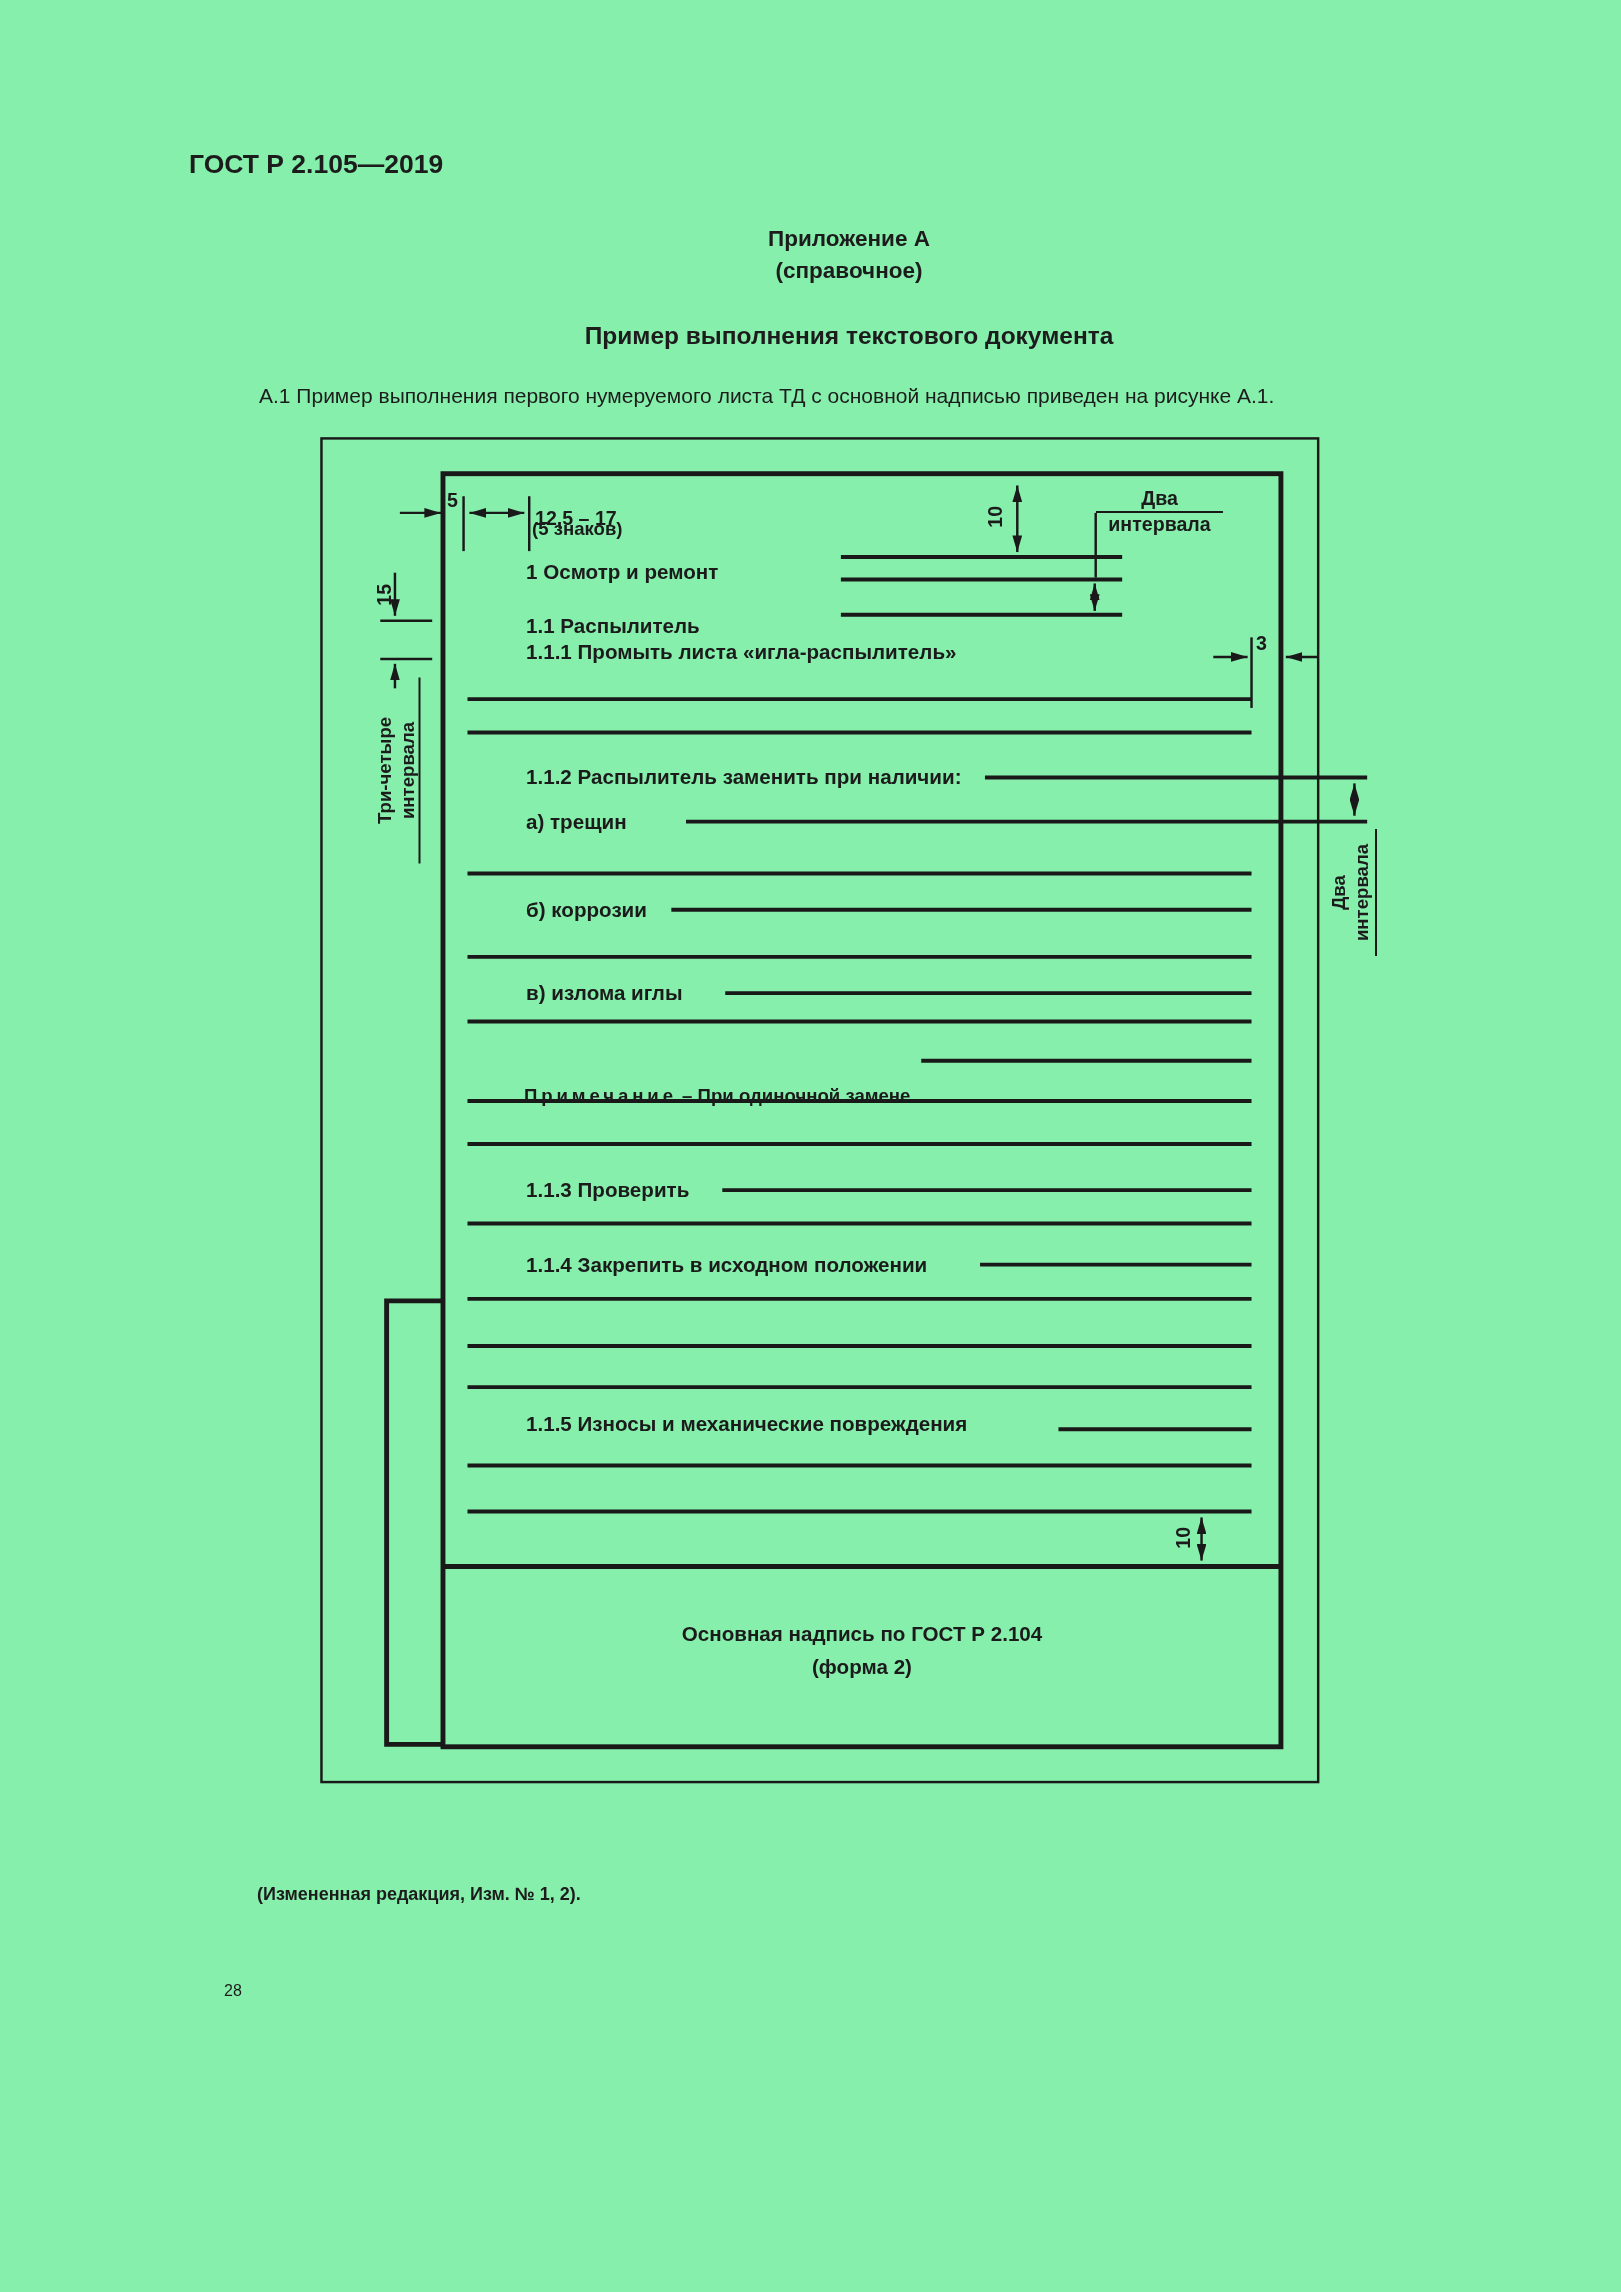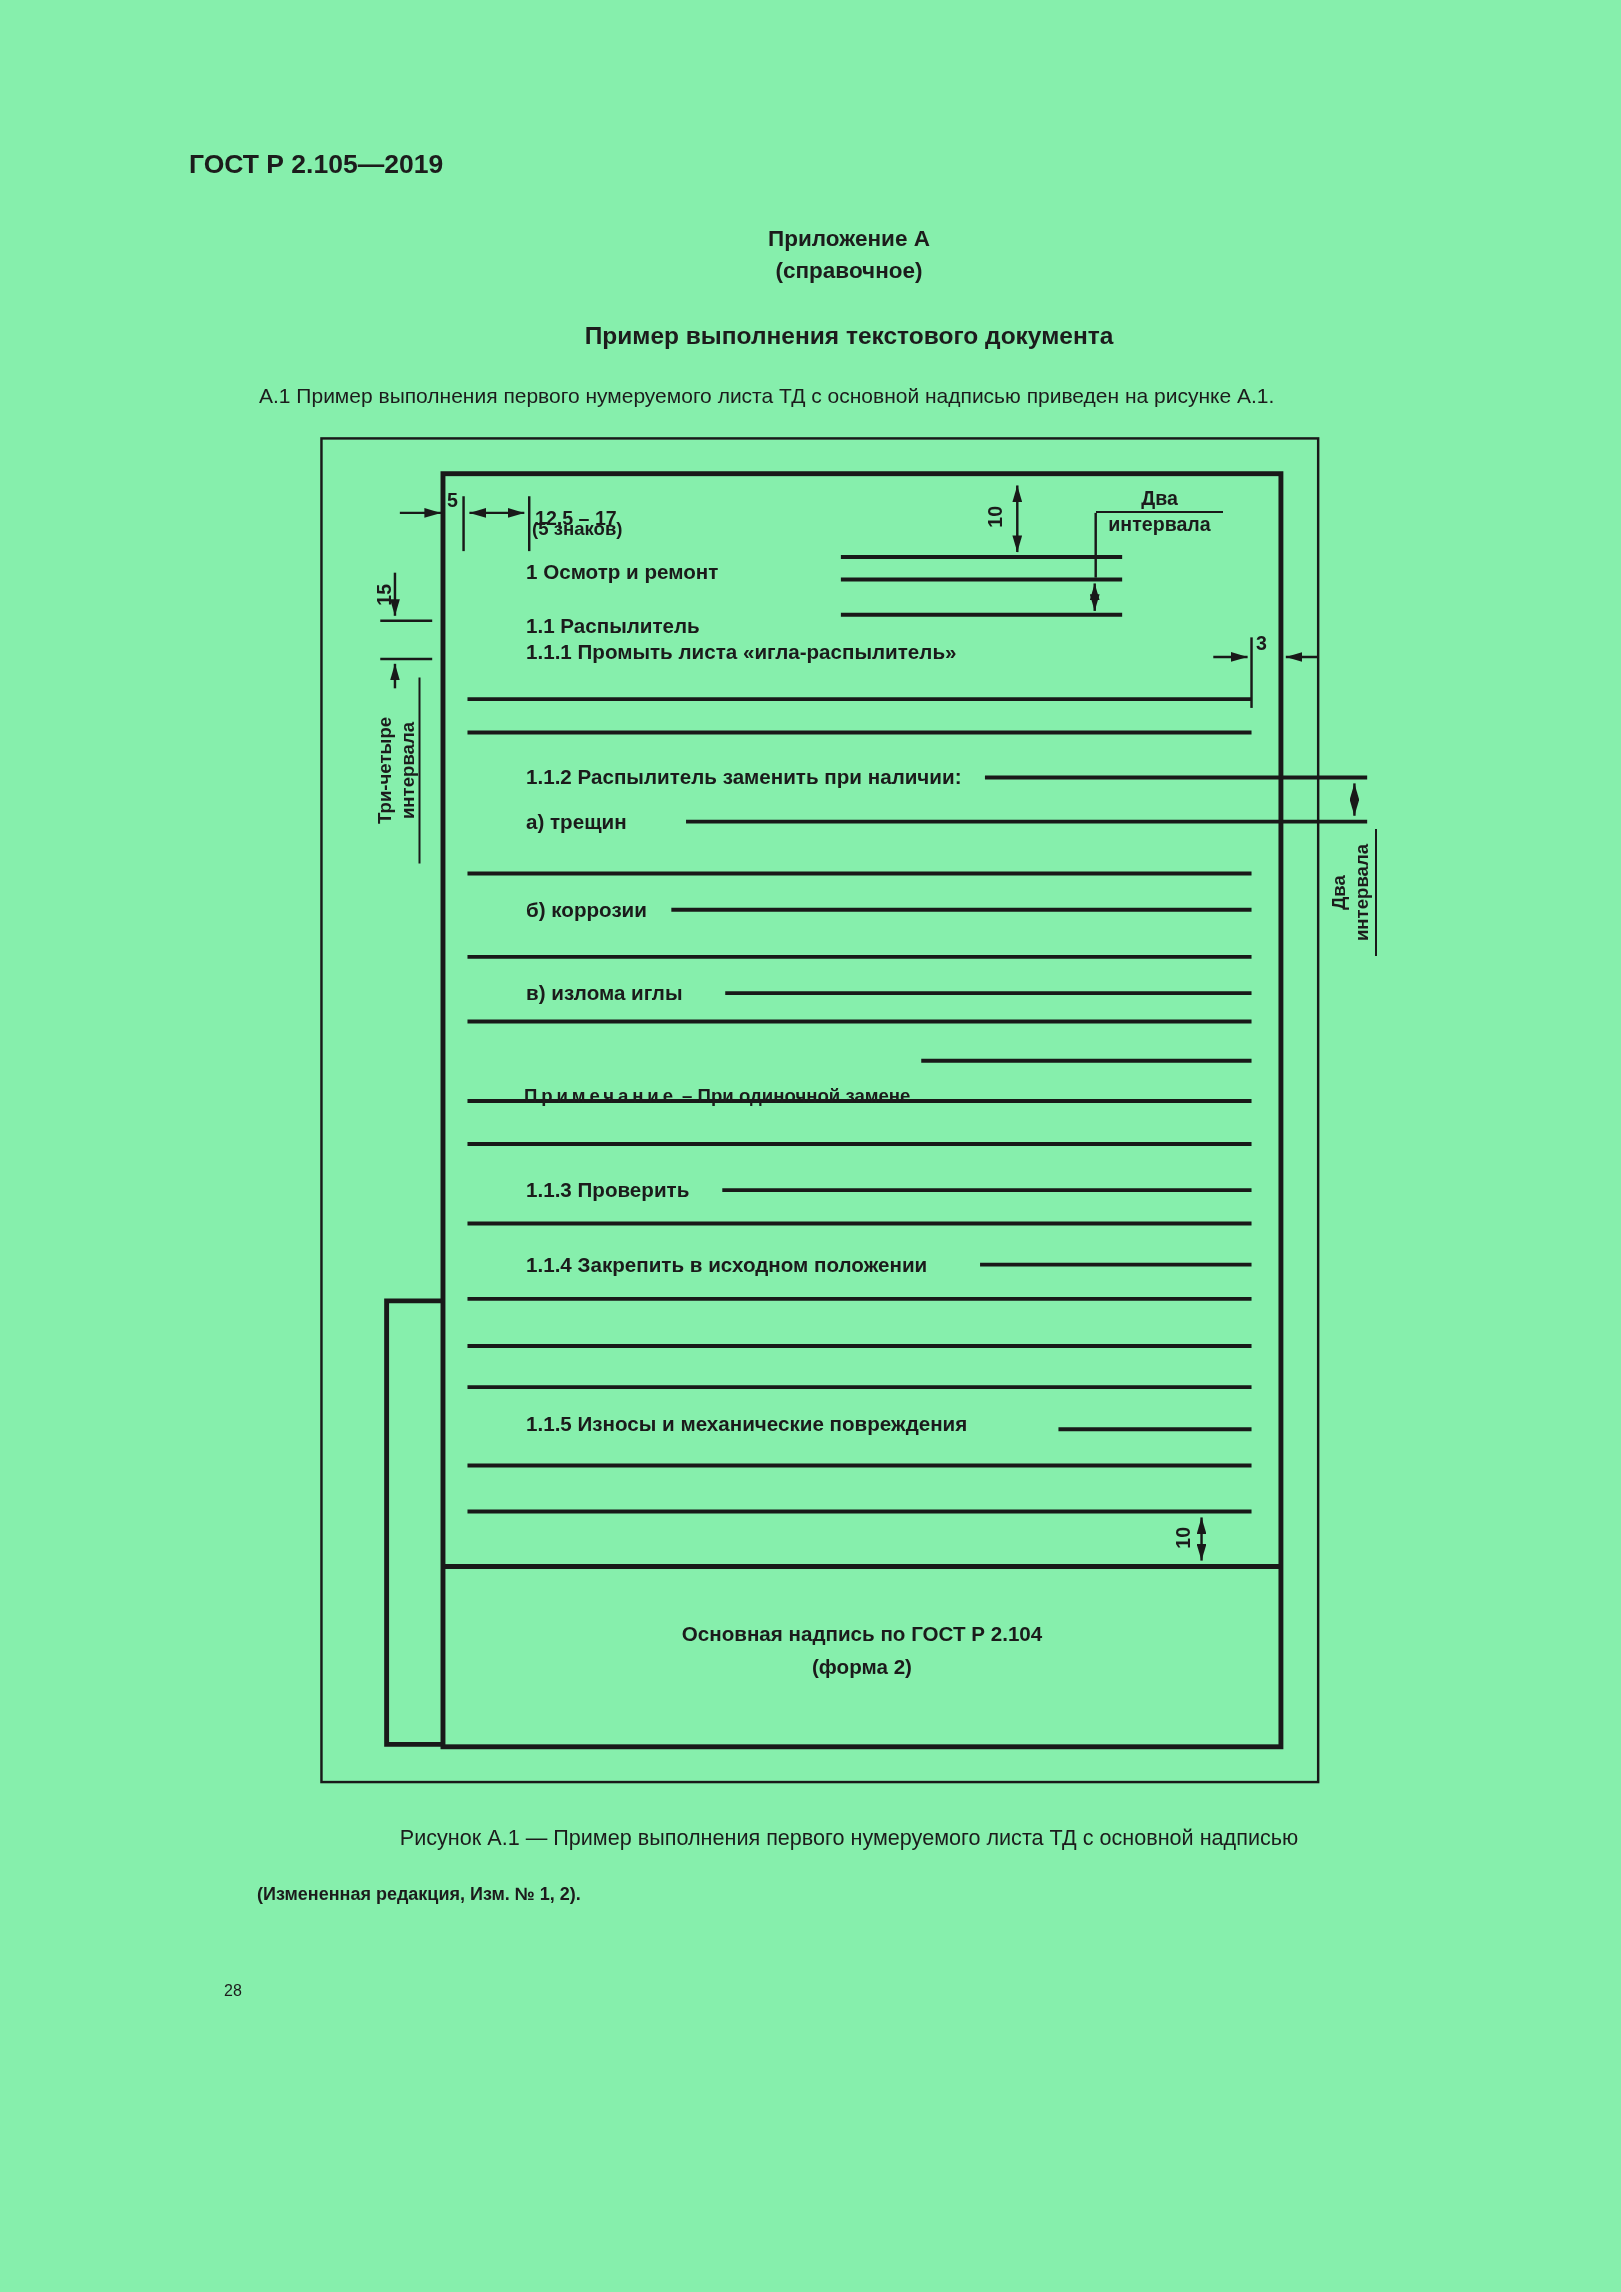--- a/index.html
+++ b/index.html
@@ -145,19 +145,18 @@
     <span>– При одиночной замене</span>
   </div>
 
   <div class="abs figtext" style="left:526px;top:1178px;">1.1.3 Проверить</div>
   <div class="abs figtext" style="left:526px;top:1253px;">1.1.4 Закрепить в исходном положении</div>
   <div class="abs figtext" style="left:526px;top:1412px;">1.1.5 Износы и механические повреждения</div>
 
   <div class="abs figtext" style="left:443px;top:1622px;width:838px;text-align:center;white-space:normal;">Основная надпись по ГОСТ Р 2.104</div>
   <div class="abs figtext" style="left:443px;top:1655px;width:838px;text-align:center;white-space:normal;">(форма 2)</div>
 
-  <div class="abs ctr" style="top:1825px;font-size:21.6px;">Рисунок А.1 — Пример выполнения первого нумеруемого листа ТД с основной надписью</div>
   <div class="abs b" style="left:257px;top:1884px;font-size:18px;">(Измененная редакция, Изм. № 1, 2).</div>
 
   <div class="abs" style="left:188px;top:1982px;font-size:16px;margin-left:36px;">28</div>
 
 </div>
 
 
 </body></html>

